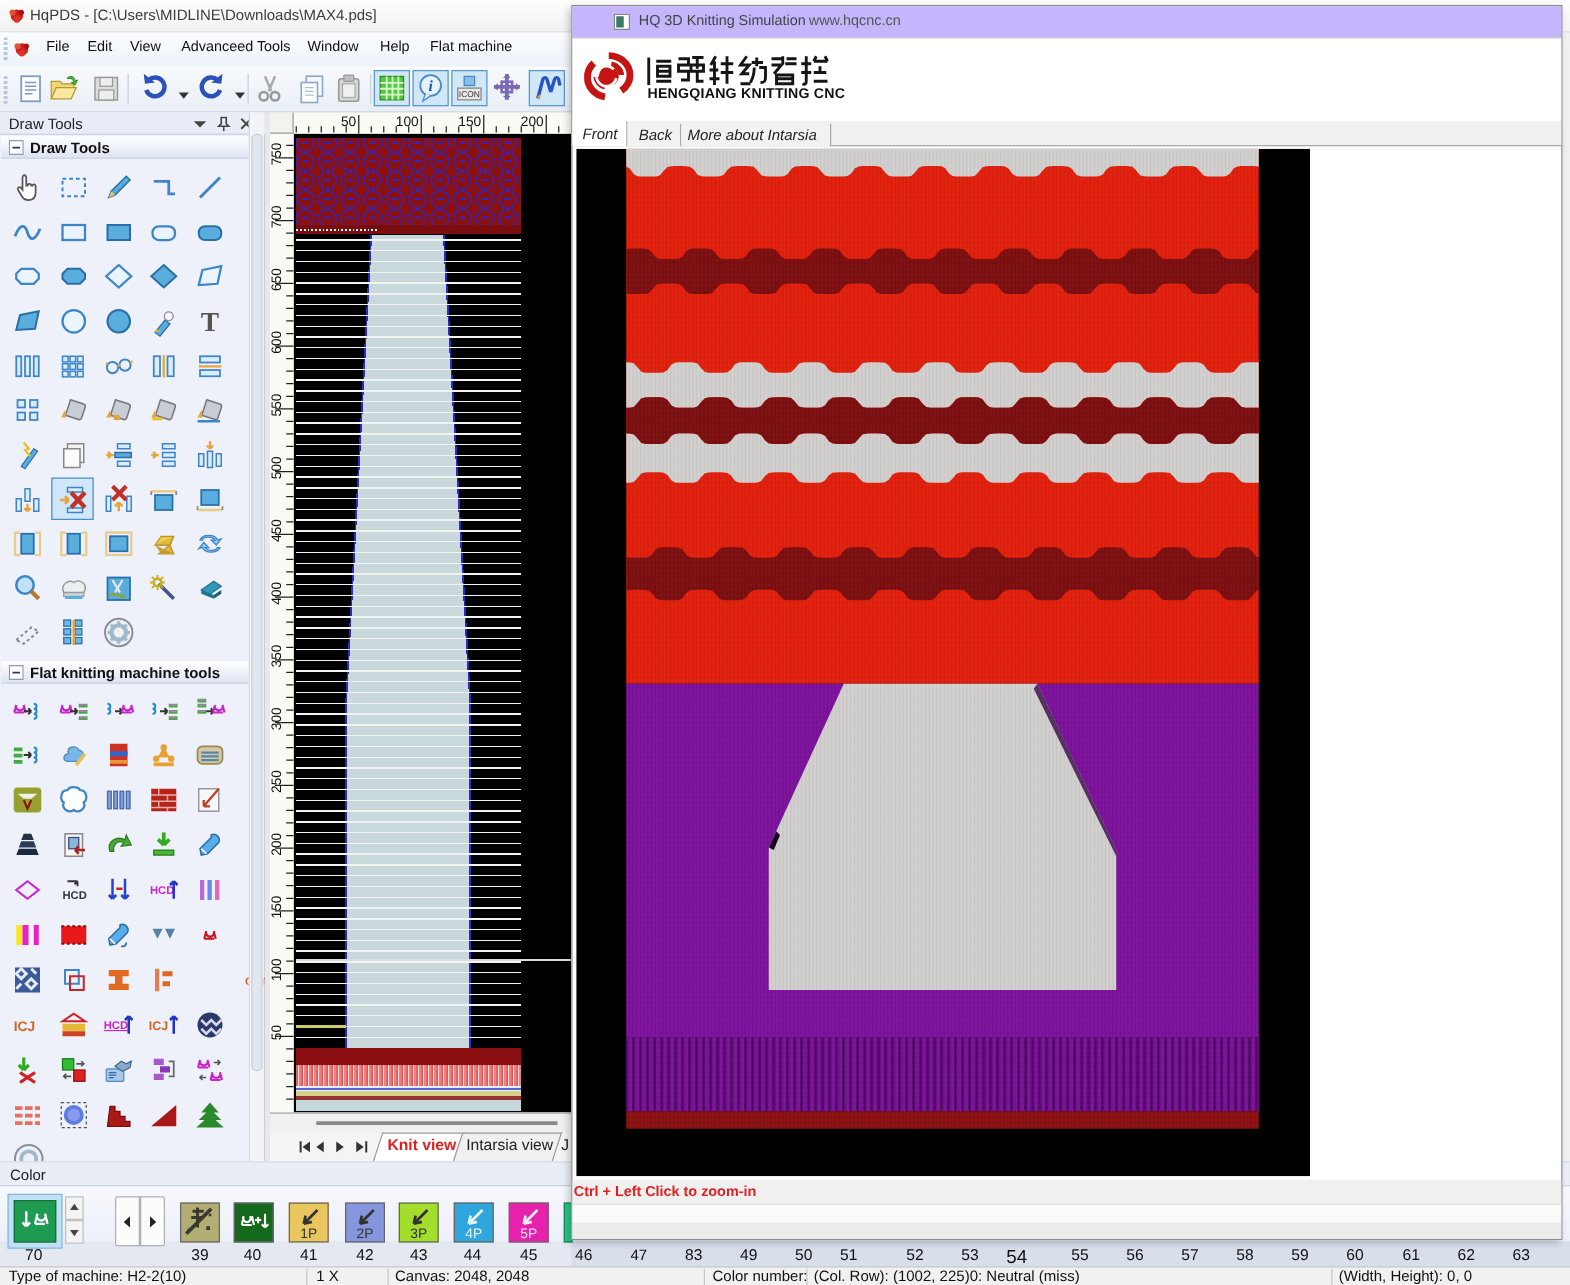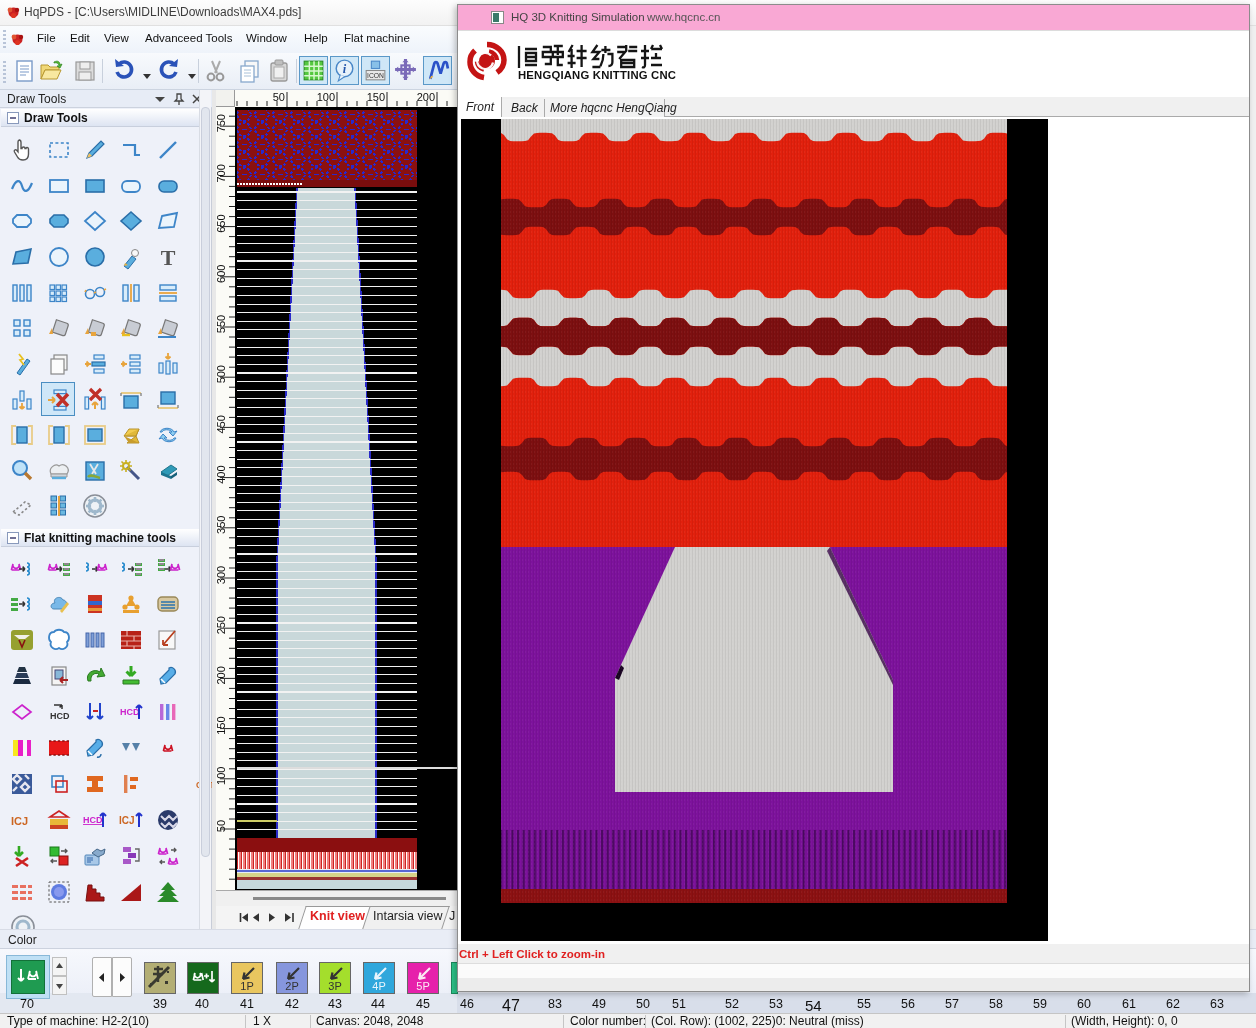--- a/index.html
+++ b/index.html
@@ -775,21 +775,21 @@
           <text x="15" y="27" font-family="Liberation Sans" font-size="11" fill="#e8f4fc" text-anchor="middle">4P</text>
         </svg></div>
       <div style="position:absolute;left:368px;top:68px;width:20px;text-align:center;font-size:12.5px;color:#111;">44</div>
       <div style="position:absolute;left:407px;top:33px;width:32px;height:32px;background:#e621ab;border:1px solid #666;box-sizing:border-box;"><svg width="30" height="30" viewBox="0 0 30 30">
           <path d="M22,5 L11,16 M11,16 l1.5,-6.5 m-1.5,6.5 l6.5,-1.5" stroke="#fce8f4" stroke-width="2.2" fill="none"></path>
           <text x="15" y="27" font-family="Liberation Sans" font-size="11" fill="#fce8f4" text-anchor="middle">5P</text>
         </svg></div>
       <div style="position:absolute;left:413px;top:68px;width:20px;text-align:center;font-size:12.5px;color:#111;">45</div>
       <div style="position:absolute;left:451px;top:33px;width:7px;height:32px;background:#2cc489;border:1px solid #1a8a5c;box-sizing:border-box;"></div>
       <div style="position:absolute;left:452px;top:68px;width:30px;text-align:center;font-size:12.5px;color:#111;">46</div>
-      <div style="position:absolute;left:496px;top:68px;width:30px;text-align:center;font-size:16px;color:#111;">47</div>
+      <div style="position:absolute;left:496px;top:68px;width:30px;text-align:center;font-size:12px;color:#111;">47</div>
       <div style="position:absolute;left:540px;top:68px;width:30px;text-align:center;font-size:12.5px;color:#111;">83</div>
       <div style="position:absolute;left:584px;top:68px;width:30px;text-align:center;font-size:12.5px;color:#111;">49</div>
       <div style="position:absolute;left:628px;top:68px;width:30px;text-align:center;font-size:12.5px;color:#111;">50</div>
       <div style="position:absolute;left:672px;top:68px;width:30px;text-align:left;font-size:12.5px;color:#111;">51</div>
       <div style="position:absolute;left:717px;top:68px;width:30px;text-align:center;font-size:12.5px;color:#111;">52</div>
       <div style="position:absolute;left:761px;top:68px;width:30px;text-align:center;font-size:12.5px;color:#111;">53</div>
       <div style="position:absolute;left:805px;top:68px;width:30px;text-align:left;font-size:15px;color:#111;">54</div>
       <div style="position:absolute;left:849px;top:68px;width:30px;text-align:center;font-size:12.5px;color:#111;">55</div>
       <div style="position:absolute;left:893px;top:68px;width:30px;text-align:center;font-size:12.5px;color:#111;">56</div>
       <div style="position:absolute;left:937px;top:68px;width:30px;text-align:center;font-size:12.5px;color:#111;">57</div>
@@ -807,21 +807,21 @@
       <div class="abs" style="left:570px;top:0px;">Color number:</div>
       <div class="abs" style="left:651px;top:0px;">(Col. Row): (1002, 225)0: Neutral (miss)</div>
       <div class="abs" style="left:1071px;top:0px;">(Width, Height): 0, 0</div>
       <div class="abs" style="left:245px;top:1px;width:1px;height:13px;background:#c5c5c5;"></div>
       <div class="abs" style="left:310px;top:1px;width:1px;height:13px;background:#c5c5c5;"></div>
       <div class="abs" style="left:563px;top:1px;width:1px;height:13px;background:#c5c5c5;"></div>
       <div class="abs" style="left:645px;top:1px;width:1px;height:13px;background:#c5c5c5;"></div>
       <div class="abs" style="left:1065px;top:1px;width:1px;height:13px;background:#c5c5c5;"></div>
     </div>
     <div class="abs" style="left:457px;top:4px;width:793px;height:988px;background:#fff;border:1px solid #8c8c8c;box-shadow:-2px 2px 6px rgba(0,0,0,0.25);">
-      <div class="abs" style="left:0;top:0;width:791px;height:26px;background:#f9a8d4;border-bottom:1px solid #dcdcdc;">
+      <div class="abs" style="left:0;top:0;width:791px;height:26px;background:#c4b5fd;border-bottom:1px solid #dcdcdc;">
         <svg class="abs" style="left:33px;top:6px" width="13" height="13">
           <rect x="0.5" y="0.5" width="12" height="12" fill="#fff" stroke="#888"></rect>
           <rect x="2" y="2" width="6" height="9" fill="#3a7a6a"></rect>
         </svg>
         <div class="abs" style="left:53px;top:6px;font-size:11.5px;color:#444;">HQ 3D Knitting Simulation</div>
         <div class="abs" style="left:189px;top:6px;font-size:11.5px;color:#555;">www.hqcnc.cn</div>
       </div>
       <div class="abs" style="left:0;top:26px;width:791px;height:66px;background:#fff;">
         <div class="abs" style="left:6px;top:10px;"><svg width="46" height="42" viewBox="0 0 46 42">
 <g fill="none" stroke="#c41414">
@@ -854,21 +854,21 @@
             </g>
           </svg></div>
         <div class="abs" style="left:60px;top:38px;font-size:11.3px;font-weight:bold;color:#111;letter-spacing:0.2px;">HENGQIANG KNITTING CNC</div>
       </div>
       <div class="abs" style="left:0;top:92px;width:791px;height:20px;background:#f0f0f0;border-bottom:1px solid #aaa;font-style:italic;">
         <div class="abs" style="left:0;top:0;width:44px;height:20px;background:#fff;border-right:1px solid #aaa;"></div>
         <div class="abs" style="left:8px;top:3px;font-size:12px;color:#222;">Front</div>
         <div class="abs" style="left:44px;top:2px;width:43px;height:18px;background:#f2f2f2;border-right:1px solid #aaa;"></div>
         <div class="abs" style="left:53px;top:4px;font-size:12px;color:#222;">Back</div>
         <div class="abs" style="left:87px;top:2px;width:120px;height:18px;background:#f2f2f2;border-right:1px solid #aaa;"></div>
-        <div class="abs" style="left:92px;top:4px;font-size:12px;color:#222;">More hqcnc HengQiang</div>
+        <div class="abs" style="left:92px;top:4px;font-size:12px;color:#222;">More about Intarsia</div>
       </div>
       <div class="abs" style="left:3px;top:114px;"><svg width="587" height="822" viewBox="0 0 587 822" shape-rendering="auto">
           <defs>
 <pattern id="rib" width="5.6" height="59" patternUnits="userSpaceOnUse">
 <rect width="5.6" height="59" fill="#7d129c"></rect>
               <rect x="0" width="2.2" height="59" fill="#4d0a63"></rect>
 </pattern>
 <pattern id="knit" width="3" height="4" patternUnits="userSpaceOnUse">
 <rect width="1" height="4" fill="#000" opacity="0.06"></rect>
               <rect x="1" width="1" height="2" fill="#fff" opacity="0.045"></rect>

